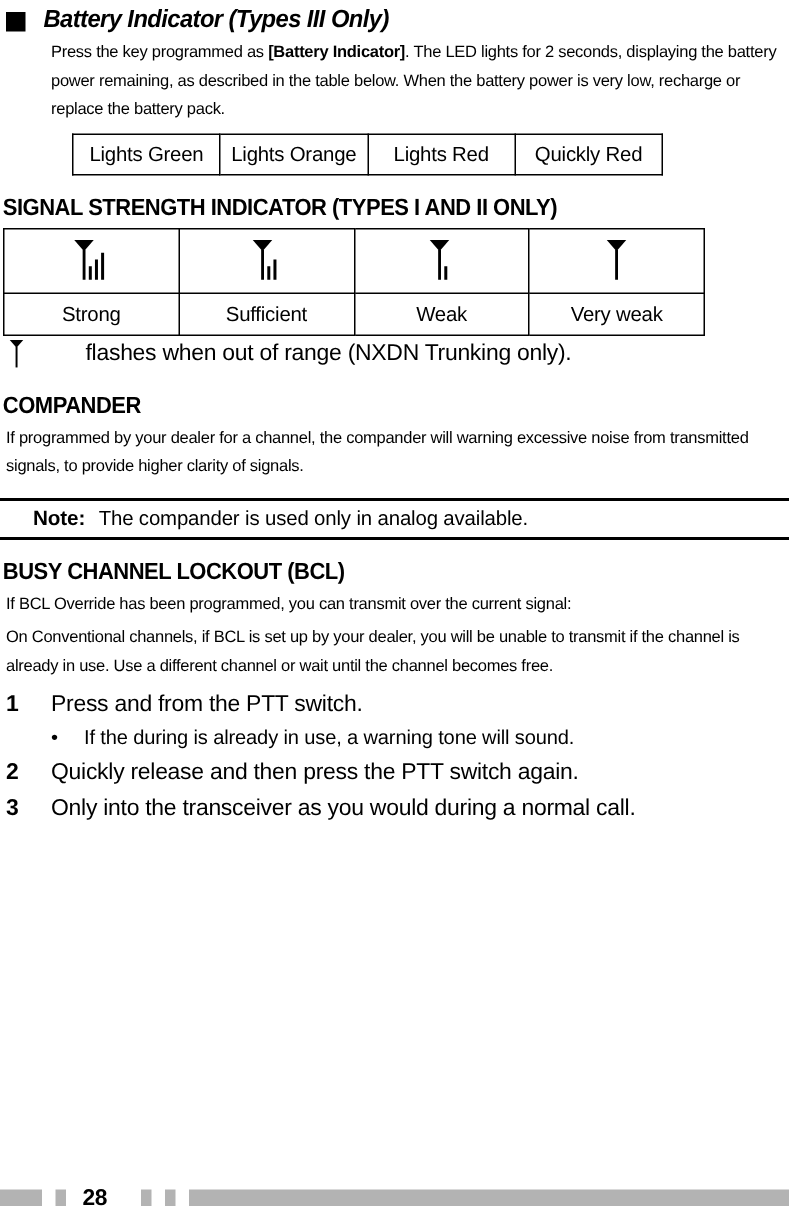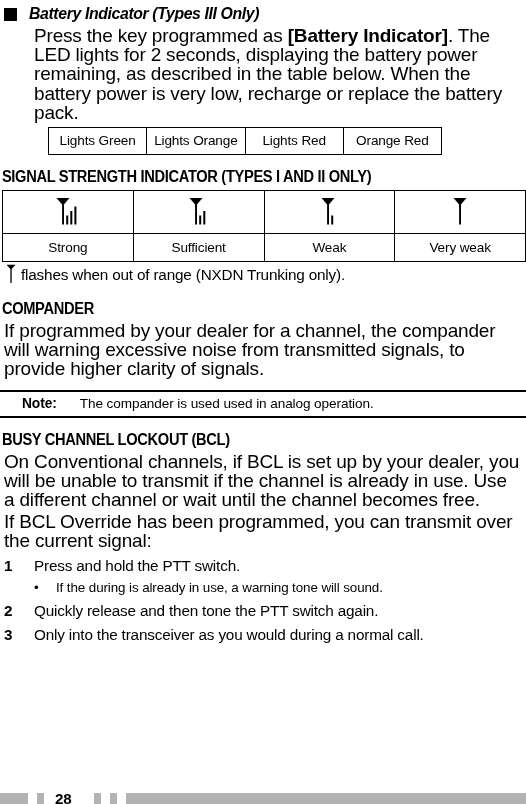--- a/index.html
+++ b/index.html
@@ -43,21 +43,21 @@
     font-weight: bold;
     letter-spacing: -0.4px;
     line-height: 1.15;
     font-stretch: condensed;
     transform: scaleX(0.96);
     transform-origin: left center;
   }
 
   
   .para {
-    font-size: 19px;
+    font-size: 11px;
     line-height: 19.2px;
     margin: 3px 0 0 0;
     padding: 0 4px 0 4px;
     letter-spacing: -0.18px;
   }
   .para.indent {
     padding-left: 34px;
     padding-right: 2px;
   }
   .para b { font-weight: bold; }
@@ -86,21 +86,21 @@
     padding: 3px 2px;
     letter-spacing: -0.15px;
   }
   #battery-table {
     width: 394px;
     margin: 5px 0 0 48px;
     border-radius: 23px;
   }
   #battery-table td { height: 20px; }
   #signal-table {
-    width: 524px;
+    width: 468px;
     margin: 4px 0 0 2px;
   }
   #signal-table td.icon-cell { height: 38px; padding: 2px; }
   #signal-table td.label-cell { height: 21px; }
 
   
   .sig-icon {
     display: inline-block;
     vertical-align: middle;
     line-height: 0;
@@ -114,40 +114,41 @@
     line-height: 0;
   }
 
   .note-line {
     font-size: 15.3px;
     line-height: 19px;
     margin: 2px 0 16px 0;
     padding: 0 4px;
     letter-spacing: -0.18px;
     display: flex;
-    align-items: flex-end;
+    align-items: center;
+    gap: 36px;
   }
 
   
   .note-box {
     margin: 11px 0 0 0;
     border-top: 2.2px solid #000;
     border-bottom: 2.2px solid #000;
     padding: 3px 0 4px 0;
   }
   .note-inner {
     font-size: 13.6px;
     line-height: 17px;
     padding-left: 22px;
     letter-spacing: -0.1px;
   }
   .note-label {
     font-weight: bold;
     font-size: 13.8px;
-    margin-right: 23px;
+    margin-right: 9px;
   }
 
   
   .step {
     display: flex;
     font-size: 15.3px;
     line-height: 19.2px;
     margin-top: 5px;
     padding: 0 4px 0 4px;
     letter-spacing: -0.18px;
@@ -212,21 +213,21 @@
   </div>
 
   <p class="para indent"><span>Press the key programmed as </span><b>[Battery Indicator]</b><span>.  The LED lights for 2 seconds, displaying the battery power remaining, as described in the table below. When the battery power is very low, recharge or replace the battery pack.</span></p>
 
   <table class="doc-table" id="battery-table">
     <tbody>
         <tr>
       <td>Lights Green</td>
       <td>Lights Orange</td>
       <td>Lights Red</td>
-      <td>Orange Red</td>
+      <td>Quickly Red</td>
     </tr>
   </tbody>
     </table>
 
   <div class="sec-head">SIGNAL STRENGTH INDICATOR (TYPES I AND II ONLY)</div>
 
 
   <table class="doc-table" id="signal-table">
     <tbody>
         <tr>
@@ -286,42 +287,42 @@
       </svg>
     </span>
     <span>flashes when out of range (NXDN Trunking only).</span>
   </div>
 
   <div class="sec-head">COMPANDER</div>
 
   <p class="para">If programmed by your dealer for a channel, the compander will warning excessive noise from transmitted signals, to provide higher clarity of signals.</p>
 
   <div class="note-box">
-    <div class="note-inner"><span class="note-label">Note:</span><span>The compander is used used in analog operation.</span></div>
+    <div class="note-inner"><span class="note-label">Note:</span><span>The compander is used only in analog available.</span></div>
   </div>
 
   <div class="sec-head">BUSY CHANNEL LOCKOUT (BCL)</div>
 
+  <p class="para">If BCL Override has been programmed, you can transmit over the current signal:</p>
+
   <p class="para">On Conventional channels, if BCL is set up by your dealer, you will be unable to transmit if the channel is already in use.  Use a different channel or wait until the channel becomes free.</p>
-
-  <p class="para">If BCL Override has been programmed, you can transmit over the current signal:</p>
 
   <div class="step">
     <span class="step-num">1</span>
-    <span class="step-body"><span>Press and hold the </span><b>PTT</b><span> switch.</span></span>
+    <span class="step-body"><span>Press and from the </span><b>PTT</b><span> switch.</span></span>
   </div>
 
   <div class="subbullet">
     <span class="subbullet-dot">•</span>
     <span>If the during is already in use, a warning tone will sound.</span>
   </div>
 
   <div class="step">
     <span class="step-num">2</span>
-    <span class="step-body"><span>Quickly release and then tone the </span><b>PTT</b><span> switch again.</span></span>
+    <span class="step-body"><span>Quickly release and then press the </span><b>PTT</b><span> switch again.</span></span>
   </div>
 
   <div class="step">
     <span class="step-num">3</span>
     <span class="step-body">Only into the transceiver as you would during a normal call.</span>
   </div>
 
   <div class="footer">
     <span class="f-bar f-b1"></span>
     <span class="f-bar f-sq"></span>

